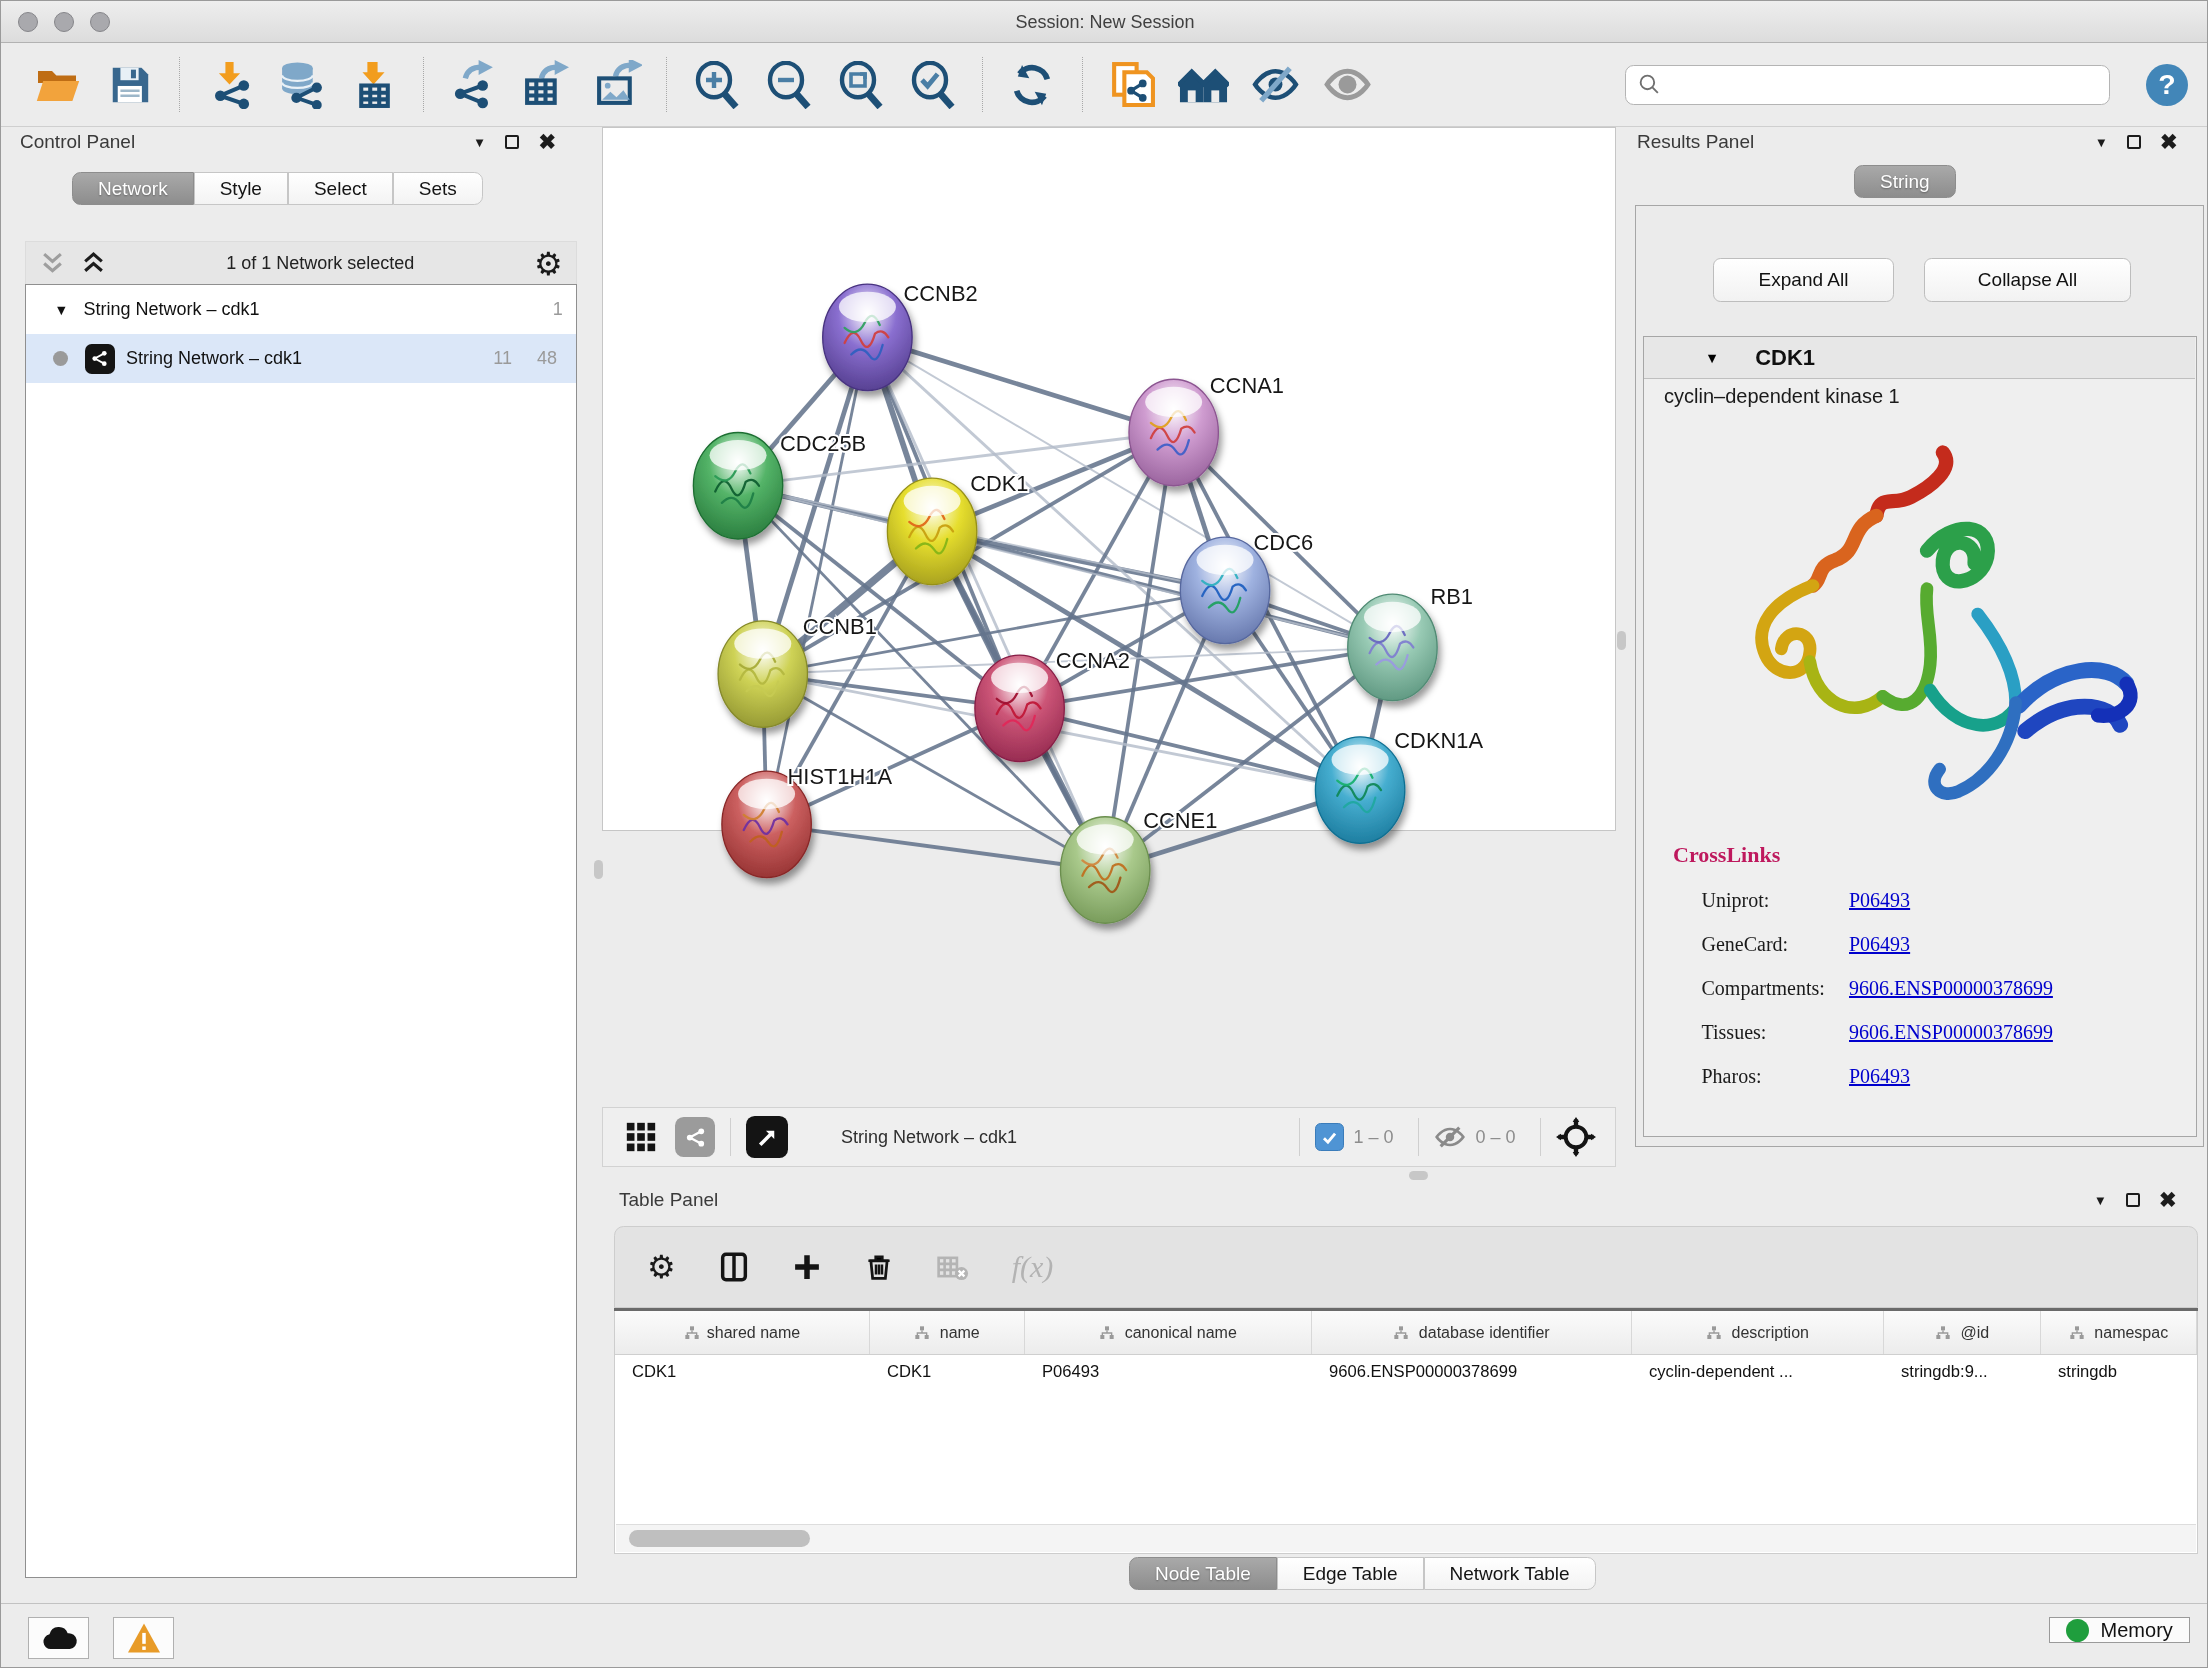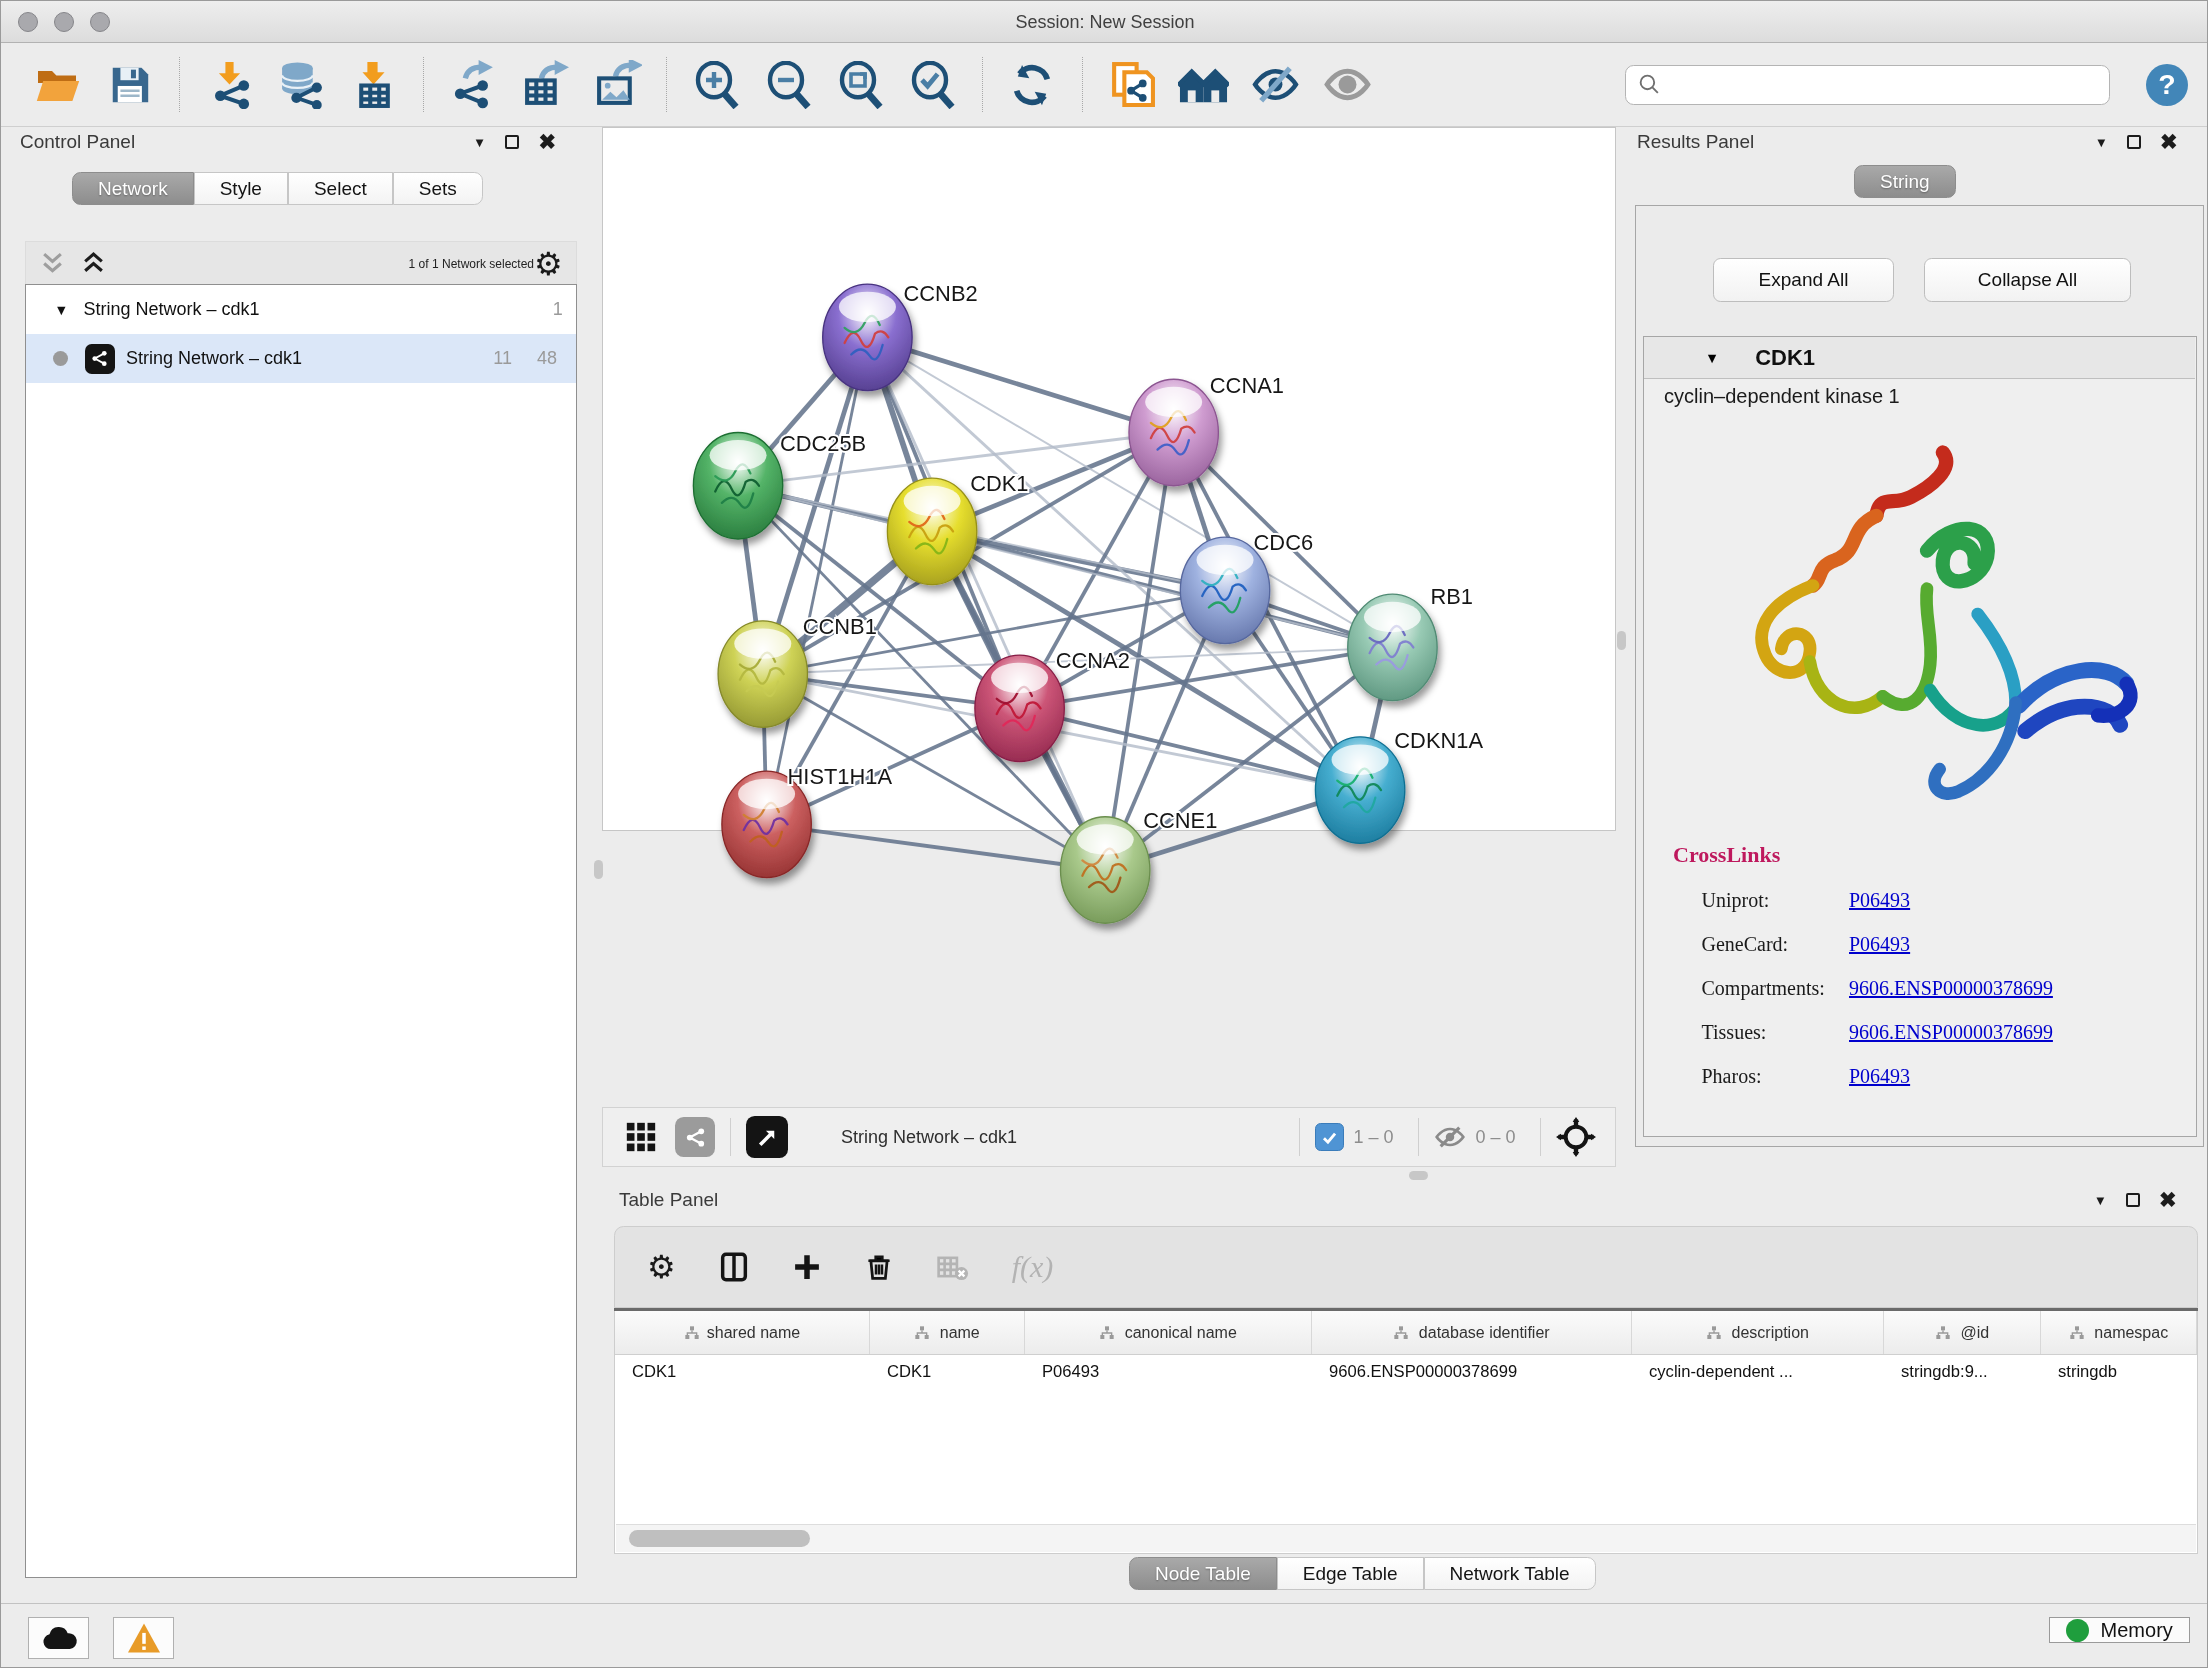--- a/index.html
+++ b/index.html
@@ -40,21 +40,21 @@
     text-shadow:0 1px 1.9px rgba(0,0,0,.35);}
   .tab.first{border-radius:8.6px 0 0 8.6px;}
   .tab.last{border-radius:0 8.6px 8.6px 0;}
   .tab.single{border-radius:8.6px;}
 
   
   #control-title{left:19px;top:127px;width:561px;height:28.5px;}
   #cp-tabs{left:71px;top:171px;display:flex;}
   #cp-toolrow{left:24px;top:240px;width:552px;height:44px;background:#e6e6e6;
     display:flex;align-items:center;padding:0 13.3px;border:1px solid #dcdcdc;border-bottom:none;}
-  #cp-selection{flex:1;text-align:right;font-size:12px;color:#222;}
+  #cp-selection{flex:1;text-align:center;font-size:18px;color:#222;}
   #cp-list{left:24px;top:283px;width:552px;height:1294px;background:#fff;border:1.4px solid #8f8f8f;}
   .tree-row{display:flex;align-items:center;height:49px;font-size:18px;color:#111;padding:0 13.3px;}
   .tree-row .count{color:#9a9a9a;margin-left:auto;}
   #tree-child{background:#dbe7f8;}
   .share-badge{width:30px;height:30px;border-radius:6.7px;background:#141414;display:flex;
     align-items:center;justify-content:center;margin:0 11.4px 0 17px;}
   .gear{font-size:32px;color:#1a1a1a;line-height:32px;}
 
   
   #net-canvas{left:601px;top:126px;width:1014px;height:704px;background:#fff;border:1px solid #c6c6c6;}

